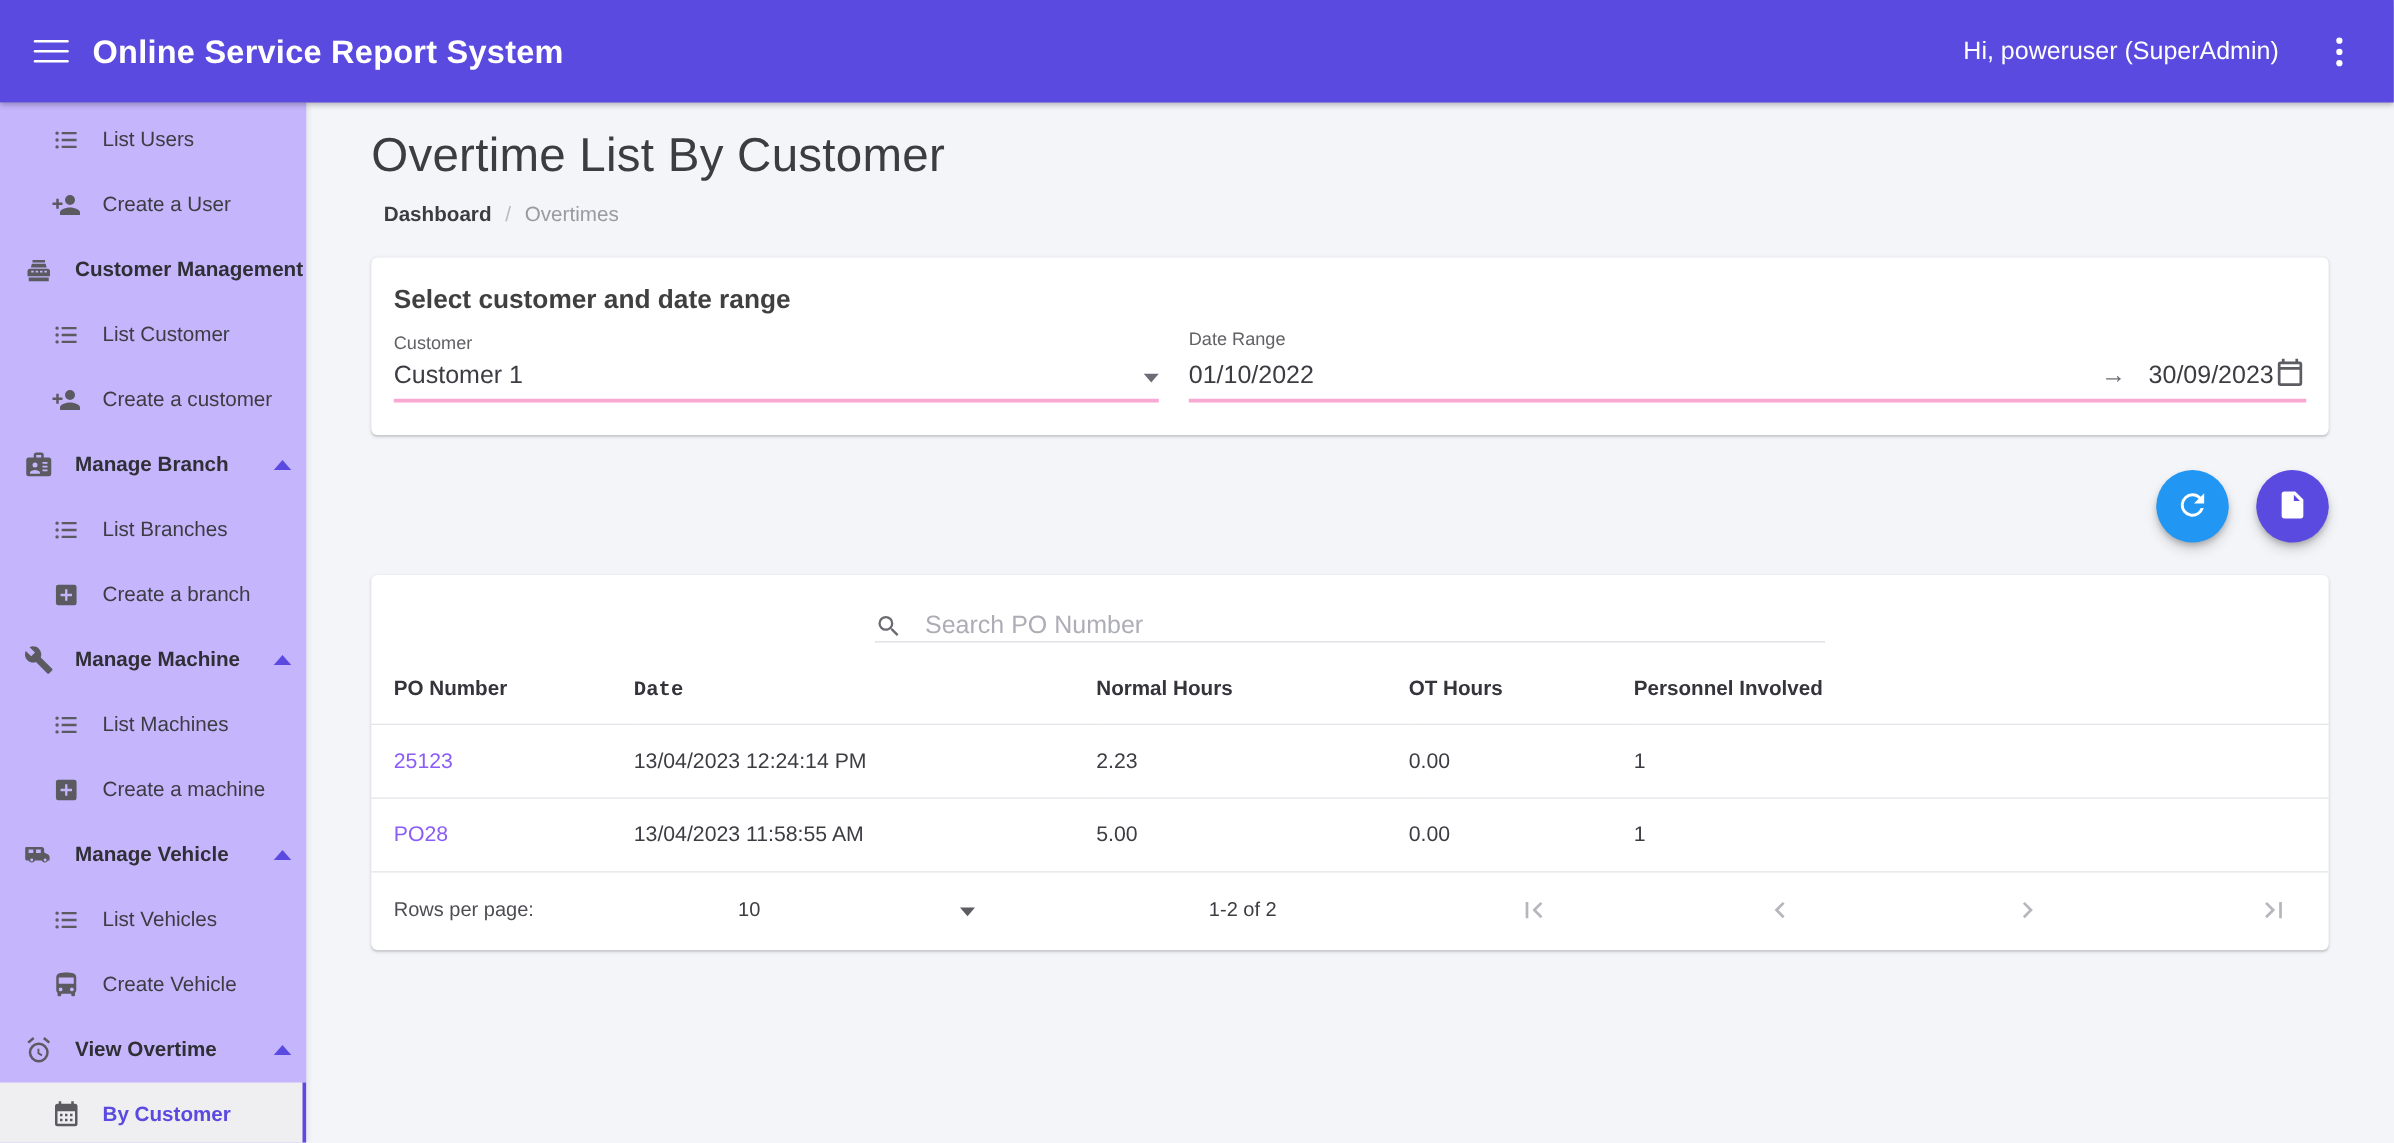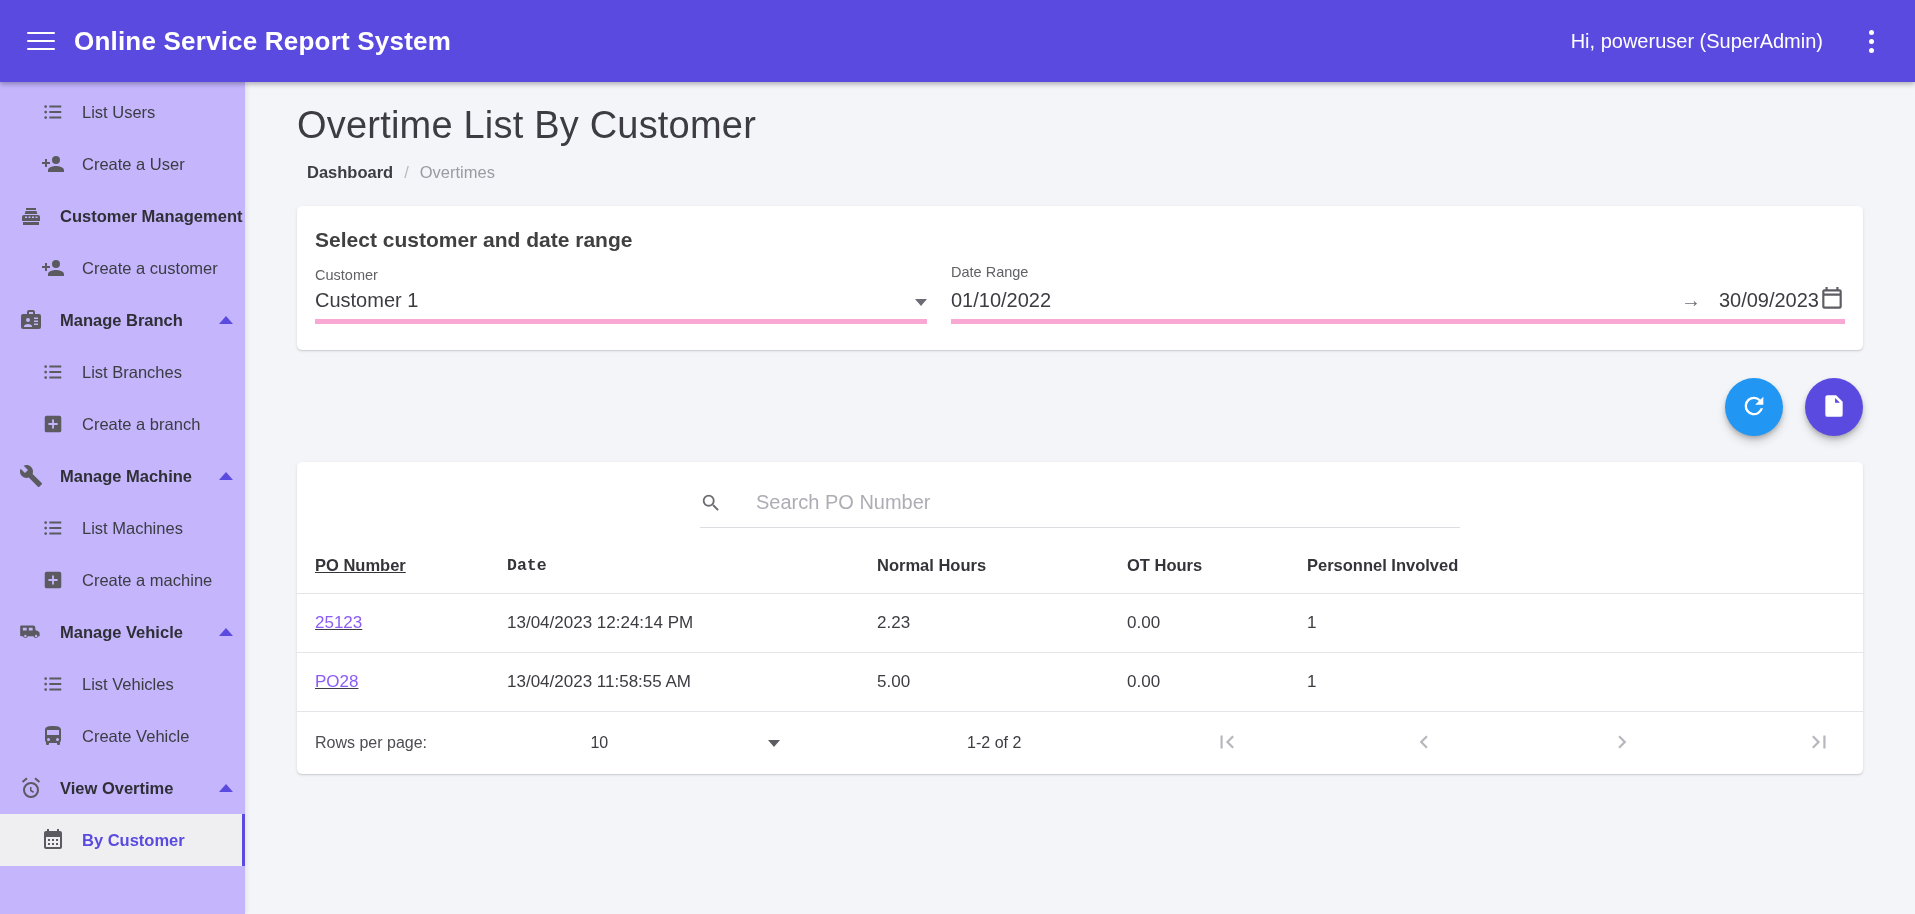--- a/index.html
+++ b/index.html
@@ -111,21 +111,21 @@
     background: #fff;
     border-radius: 5px;
     box-shadow: 0 1px 3px rgba(0,0,0,.13), 0 1px 1px rgba(0,0,0,.07);
     margin: 24px 26px 0 26px;
   }
   .filter-card { padding: 22px 18px 26px 18px; }
   .filter-title { font-size: 21px; font-weight: bold; color: #404040; margin: 0 0 34px 0; }
   .field-row { display: flex; gap: 24px; align-items: flex-end; }
   .field {
     position: relative;
-    border-bottom: 5px solid #f9a8d4;
+    border-bottom: 3px solid #f9a8d4;
     padding-bottom: 7px;
     display: flex; align-items: flex-end;
   }
   .field-customer { flex: 0 0 612px; }
   .field-daterange { flex: 1 1 auto; }
   .field-label {
     position: absolute; top: -22px; left: 0;
     font-size: 14.5px; color: #616166;
   }
   .field-value { font-size: 20px; color: #3c3c42; }
@@ -156,44 +156,43 @@
   }
   .fab-refresh { background: #2196f3; }
   .fab-pdf { background: #5a4ae0; }
 
   .table-card { padding: 0; margin-top: 26px; }
   .search-wrap {
     display: flex; align-items: center;
     margin: 0 18px; padding: 28px 0 10px 0;
   }
   .search-inner {
-    display: flex; align-items: center; gap: 32px;
+    display: flex; align-items: center; gap: 16px;
     margin: 0 auto;
     width: 760px;
     border-bottom: 1px solid #dcdce1;
-    padding-bottom: 12px;
   }
   .search-icon { color: #6b6b72; display: flex; }
   .search-input {
     border: none; outline: none; background: transparent;
     font-family: "Liberation Sans", sans-serif;
     font-size: 20px; color: #3c3c42; width: 100%;
   }
   .search-input::placeholder { color: #adadb5; }
 
   table.data { width: 100%; border-collapse: collapse; }
   table.data th {
     text-align: left; font-size: 16.5px; font-weight: bold; color: #34343a;
     padding: 18px 0 18px 0; border-bottom: 1px solid #e4e4e9;
   }
   table.data td {
     font-size: 17px; color: #3c3c42;
     padding: 19px 0; border-bottom: 1px solid #e4e4e9;
   }
-  table.data th:first-child, table.data td:first-child { padding-left: 18px; text-decoration: underline; }
+  table.data th:first-child, table.data td:first-child { padding-left: 18px; }
   .col-po { width: 210px; }
   .col-date { width: 370px; font-family: Liberation Mono, monospace; }
   .col-nh { width: 250px; }
   .col-ot { width: 180px; }
   .col-pi { width: auto; }
   .po-link { color: #8b5cf6; cursor: pointer; }
 
   .paginator {
     display: flex; align-items: center; justify-content: space-between;
     padding: 16px 18px; gap: 0; height: 62px;
@@ -249,20 +248,28 @@
       </span>
       <span class="nav-label">Create a User</span>
     </div>
     <div class="nav-item group">
       <span class="nav-icon">
         <svg width="24" height="24" viewBox="0 0 24 24" fill="currentColor">
           <path d="M4 18h16v3H4v-3zm1-7h14a2 2 0 0 1 2 2v4H3v-4a2 2 0 0 1 2-2zm1 1.5v1.5h2V12.5H6zm3.5 0V14h2v-1.5h-2zm3.5 0V14h2v-1.5h-2zm3.5 0V14h2v-1.5h-2zM7 4h10v2H7V4zm-.5 3h11l.8 3H5.7l.8-3z"></path>
         </svg>
       </span>
       <span class="nav-label">Customer Management</span>
+    </div>
+    <div class="nav-item child">
+      <span class="nav-icon">
+        <svg width="22" height="22" viewBox="0 0 24 24" fill="currentColor">
+          <path d="M4 10.5a1.5 1.5 0 1 0 0 3 1.5 1.5 0 0 0 0-3zm0-6a1.5 1.5 0 1 0 0 3 1.5 1.5 0 0 0 0-3zm0 12a1.5 1.5 0 1 0 0 3 1.5 1.5 0 0 0 0-3zM8 19h13v-2H8v2zm0-6h13v-2H8v2zm0-8v2h13V5H8z"></path>
+        </svg>
+      </span>
+      <span class="nav-label">List Customer</span>
     </div>
     <div class="nav-item child">
       <span class="nav-icon">
         <svg width="24" height="24" viewBox="0 0 24 24" fill="currentColor">
           <path d="M15 12a4 4 0 1 0 0-8 4 4 0 0 0 0 8zm0 2c-2.67 0-8 1.34-8 4v2h16v-2c0-2.66-5.33-4-8-4zM6 10V7H4v3H1v2h3v3h2v-3h3v-2H6z"></path>
         </svg>
       </span>
       <span class="nav-label">Create a customer</span>
     </div>
     <div class="nav-item group">

